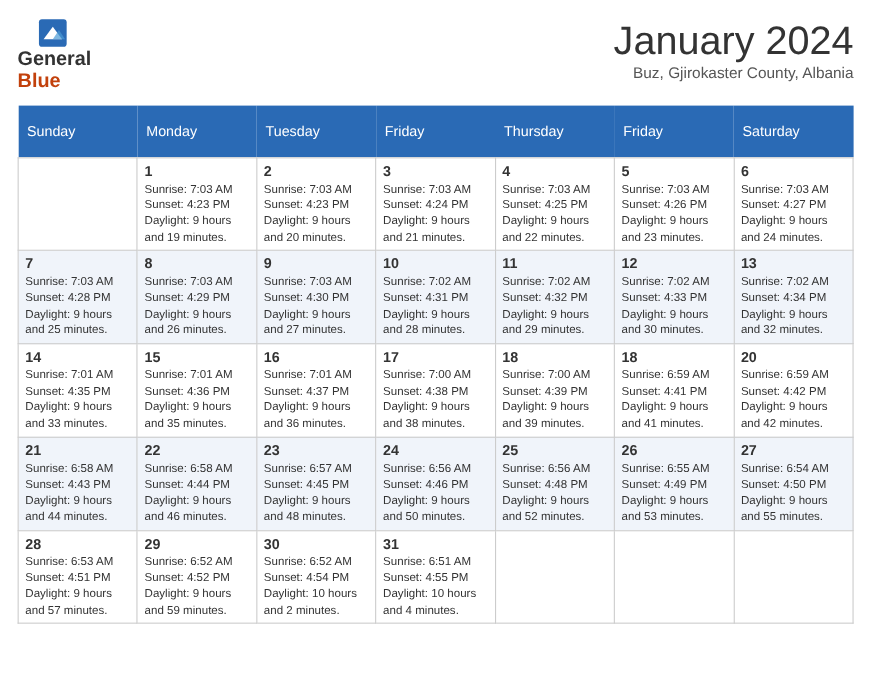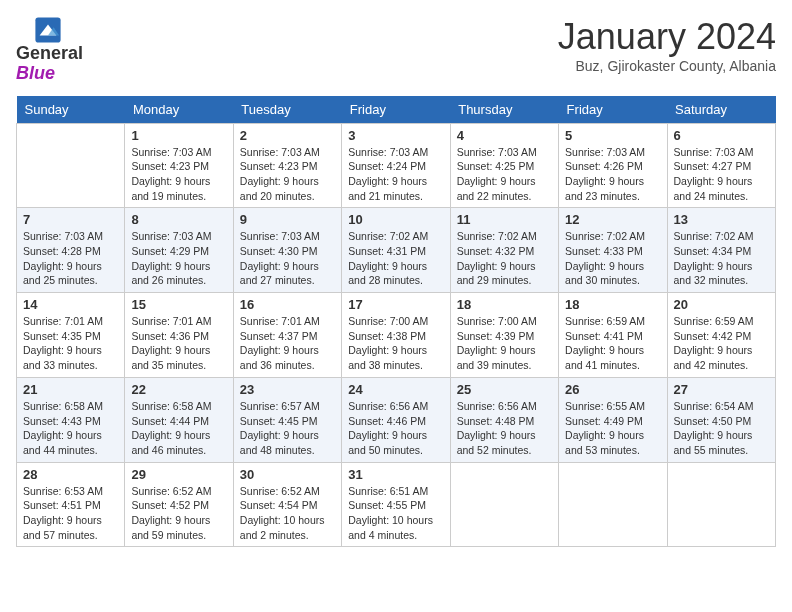--- a/index.html
+++ b/index.html
@@ -27,22 +27,21 @@
       line-height: 1.1;
     }
     .logo-general {
       font-size: 18px;
       font-weight: bold;
       color: #333;
     }
     .logo-blue {
       font-size: 18px;
       font-weight: bold;
-      color: #a21caf;
-      font-style: italic;
+      color: #c2410c;
     }
     .logo-icon {
       width: 28px;
       height: 28px;
       margin-right: 4px;
     }
     .title-area {
       text-align: right;
     }
     .month-title {
@@ -55,21 +54,21 @@
       color: #555;
     }
     .calendar {
       width: 100%;
       border-collapse: collapse;
     }
     .calendar th {
       background-color: #2a6ab5;
       color: #fff;
       text-align: left;
-      padding: 6px 8px;
+      padding: 16px 8px;
       font-size: 13px;
       font-weight: normal;
     }
     .calendar td {
       border: 1px solid #ccc;
       vertical-align: top;
       padding: 4px 6px;
       width: calc(100% / 7);
       min-height: 80px;
       font-size: 11px;

